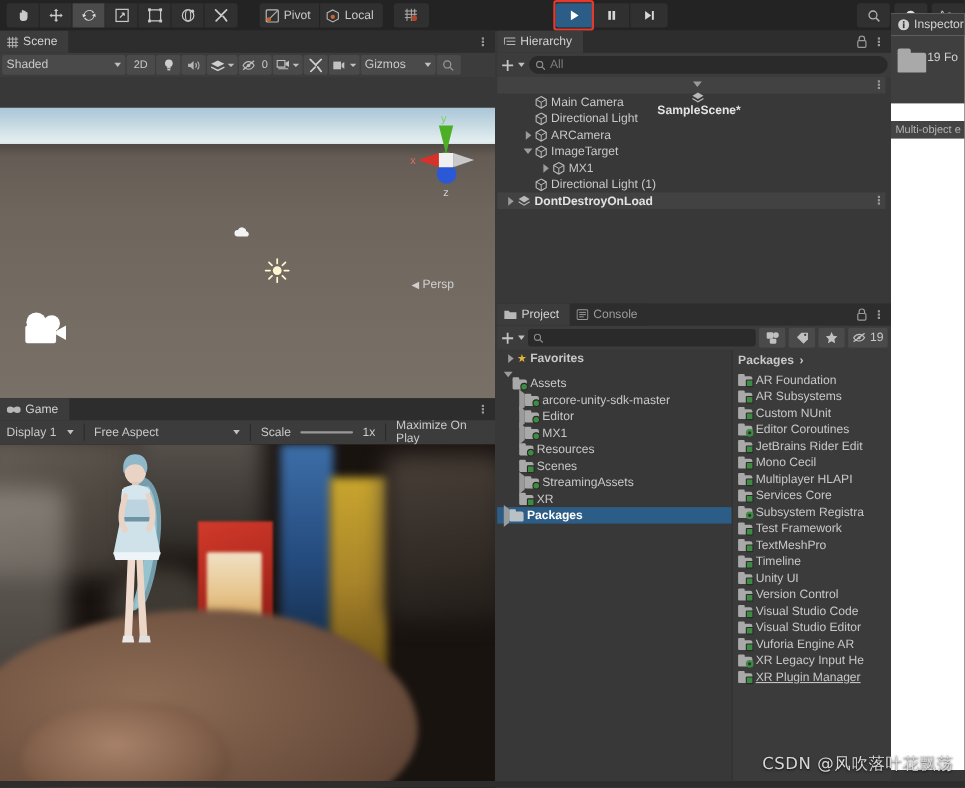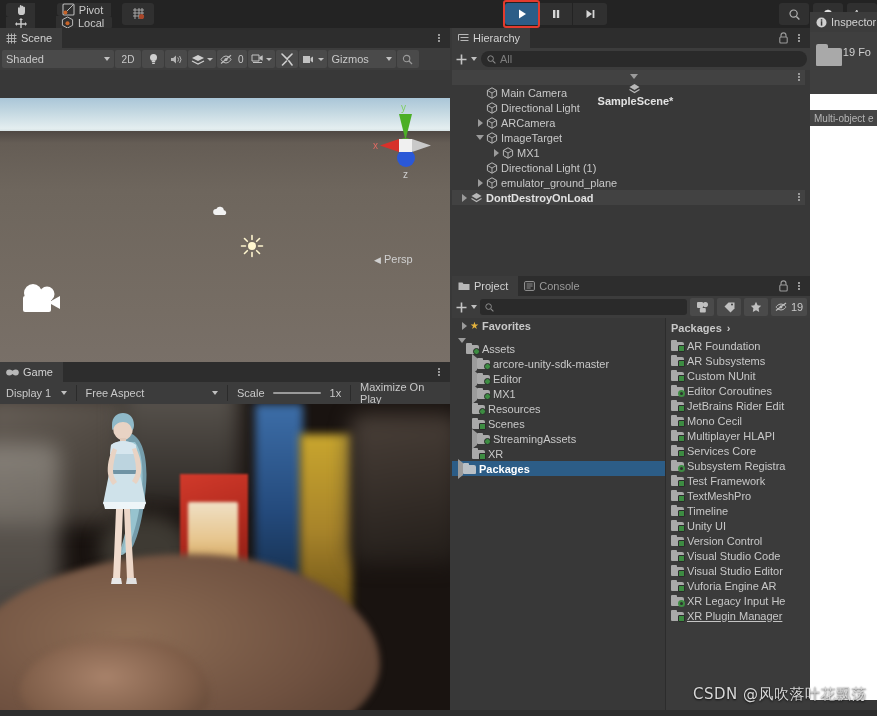--- a/index.html
+++ b/index.html
@@ -12,21 +12,21 @@
     -webkit-font-smoothing:antialiased;
   }
   #root{ position:relative; width:877px; height:716px; }
 
   
   #main-toolbar{
     position:absolute; left:0; top:0; width:877px; height:28px;
     background:#232323;
     display:flex; align-items:center;
   }
-  .tb-group{ display:flex; align-items:flex-end; height:22px; margin-left:6px;flex-direction:column; }
+  .tb-group{ display:flex; align-items:flex-start; height:22px; margin-left:6px; }
   .tb-btn{
     width:30px; height:22px; background:#303030;
     display:flex; align-items:center; justify-content:center;
     border-right:1px solid #232323;
     position:relative;
   }
   .tb-btn:first-child{ border-radius:3px 0 0 3px; }
   .tb-btn:last-child{ border-radius:0 3px 3px 0; border-right:none; }
   .tb-btn.active{ background:#4b4b4b; }
   .tb-btn svg{ display:block; }
@@ -762,32 +762,20 @@
         <div class="row" style="padding-left: 22px;">
           <span class="twisty"></span>
           <span class="cube">
             <svg width="12" height="12" viewBox="0 0 12 12">
               <path d="M6 .8l4.6 2.6v5.2L6 11.2 1.4 8.6V3.4z" fill="none" stroke="#b9b9b9" stroke-width="1"></path>
               <path d="M1.4 3.4L6 6l4.6-2.6M6 6v5.2" stroke="#b9b9b9" stroke-width=".9" fill="none"></path>
             </svg>
           </span>
           <span class="lbl">Directional Light (1)</span>
         </div>
-        <div class="row" style="padding-left: 22px;">
-          <span class="twisty">
-            <span class="tri closed"></span>
-          </span>
-          <span class="cube">
-            <svg width="12" height="12" viewBox="0 0 12 12">
-              <path d="M6 .8l4.6 2.6v5.2L6 11.2 1.4 8.6V3.4z" fill="none" stroke="#b9b9b9" stroke-width="1"></path>
-              <path d="M1.4 3.4L6 6l4.6-2.6M6 6v5.2" stroke="#b9b9b9" stroke-width=".9" fill="none"></path>
-            </svg>
-          </span>
-          <span class="lbl">emulator_ground_plane</span>
-        </div>
         <div class="row header" style="padding-left: 6px;">
           <span class="twisty">
             <span class="tri closed"></span>
           </span>
           <span class="scenei">
             <svg width="13" height="12" viewBox="0 0 13 12">
               <path d="M6.5 1l5 3-5 3-5-3z" fill="#b9b9b9"></path>
               <path d="M1.5 6.5l5 3 5-3" stroke="#b9b9b9" stroke-width="1.1" fill="none"></path>
             </svg>
           </span>

